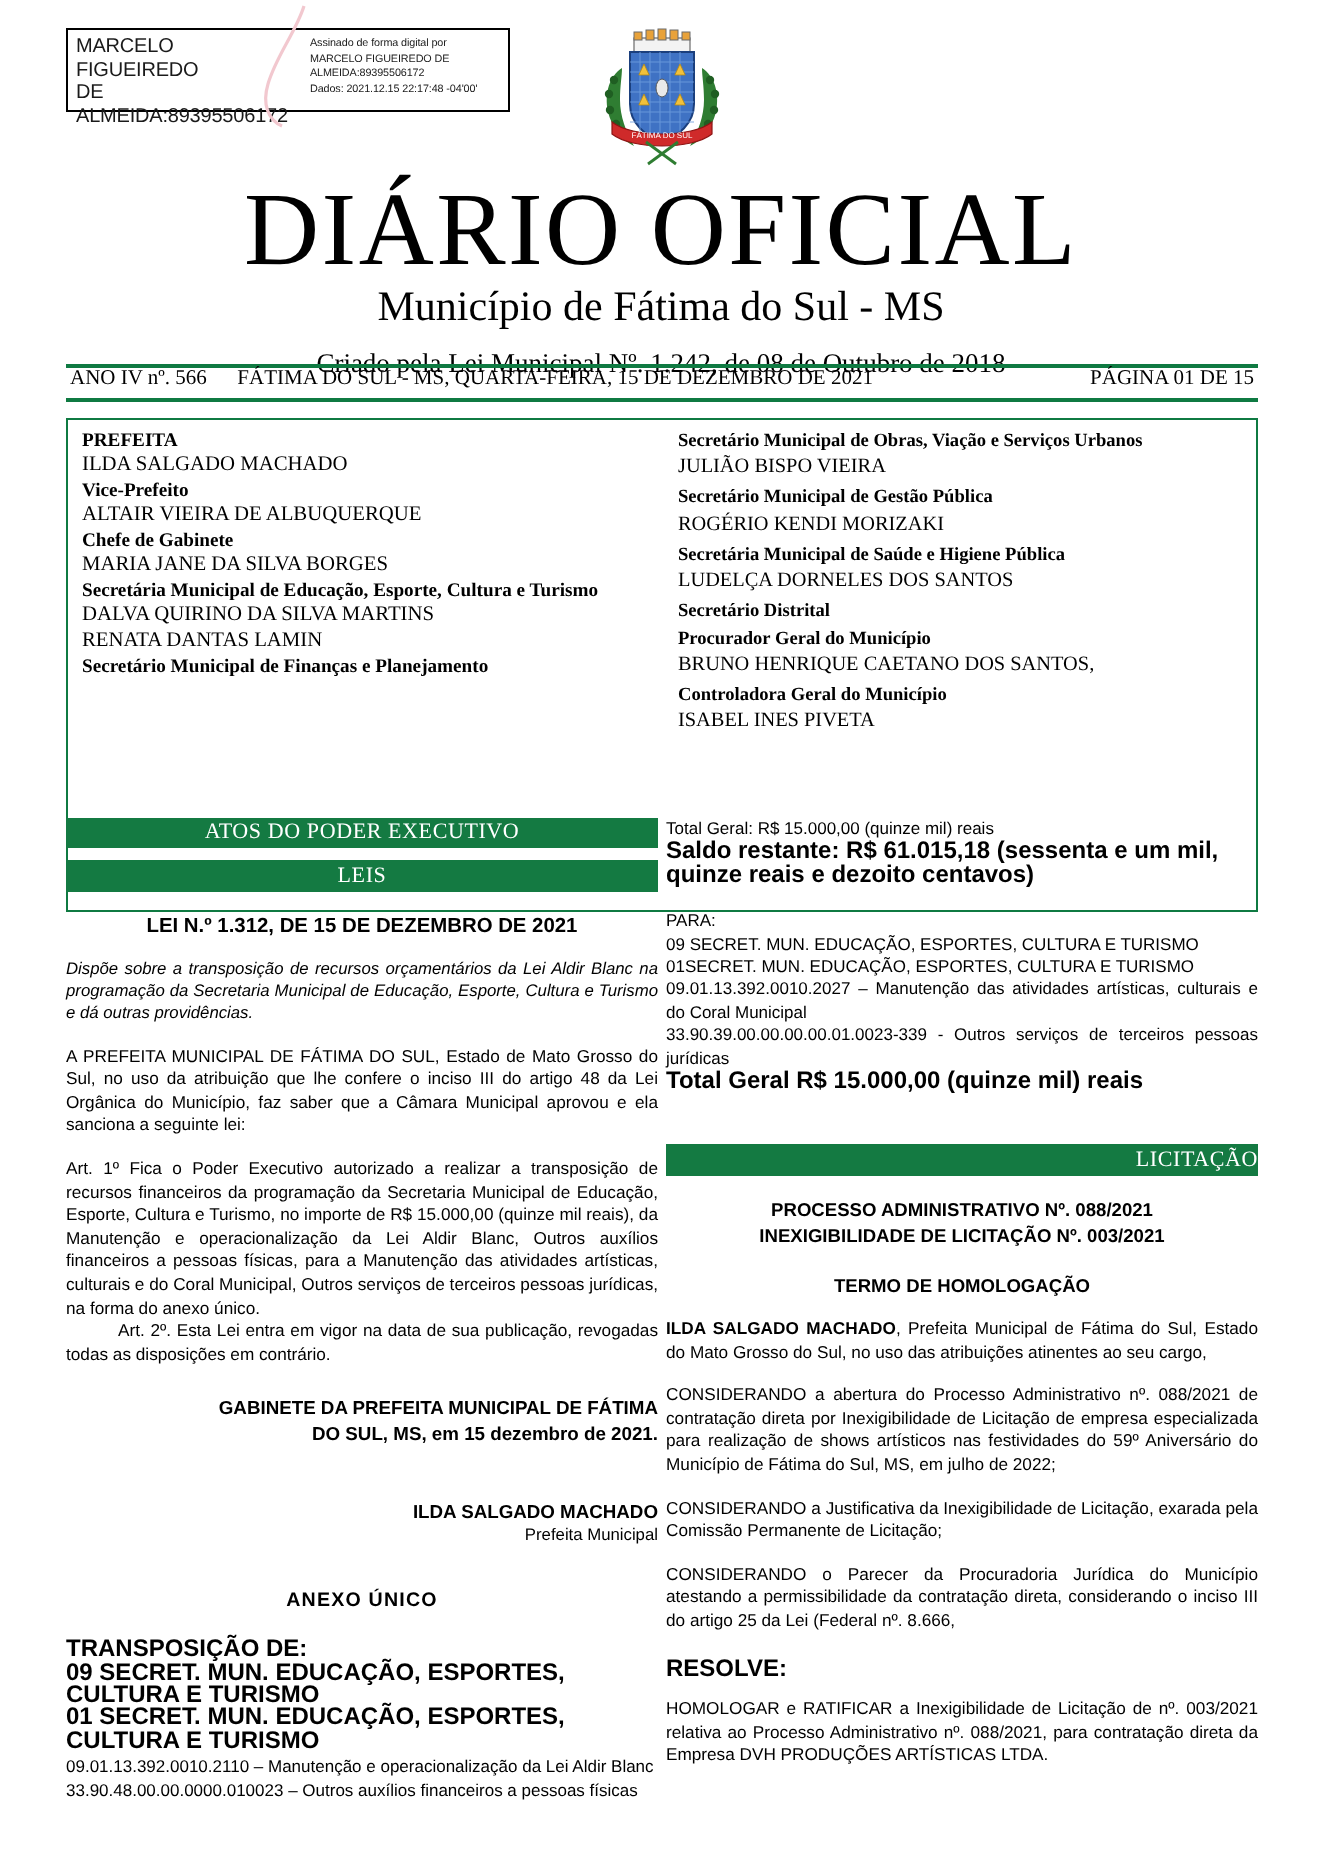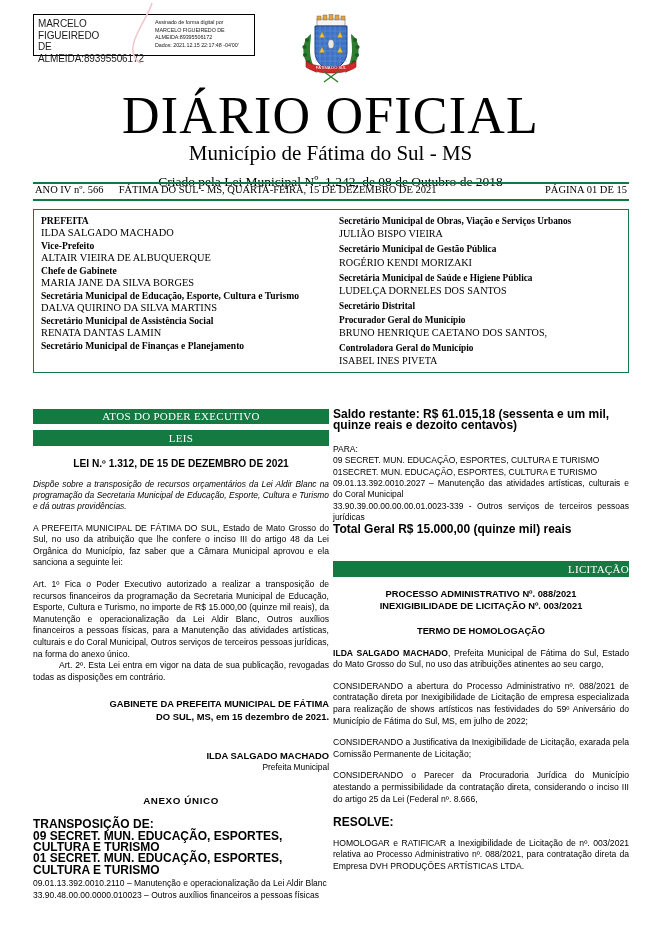--- a/index.html
+++ b/index.html
@@ -113,21 +113,21 @@
   .issue-left { white-space: nowrap; }
   .issue-left .sp { display:inline-block; width:10px; }
   .issue-right { white-space: nowrap; }
 
   
   .officials {
     position: absolute;
     left: 33px;
     top: 209px;
     width: 596px;
-    height: 164px;
+    height: 247px;
     border: 1.6px solid #0f7a42;
     box-sizing: border-box;
     display: flex;
   }
   .off-col {
     box-sizing: border-box;
     padding: 5px 6px 0 7px;
   }
   .off-col.left  { width: 299px; }
   .off-col.right { width: 297px; }
@@ -341,21 +341,20 @@
     </div>
     <div class="off-entry">
       <div class="off-role">Chefe de Gabinete</div>
       <div class="off-name">MARIA JANE DA SILVA BORGES</div>
     </div>
     <div class="off-entry">
       <div class="off-role">Secretária Municipal de Educação, Esporte, Cultura e Turismo</div>
       <div class="off-name">DALVA QUIRINO DA SILVA MARTINS</div>
     </div>
     <div class="off-entry">
-      <div class="off-role">Secretário Municipal de Assistência Social</div>
       <div class="off-name">RENATA DANTAS LAMIN</div>
     </div>
     <div class="off-entry">
       <div class="off-role">Secretário Municipal de Finanças e Planejamento</div>
     </div>
   </div>
   <div class="off-col right">
     <div class="off-entry">
       <div class="off-role">Secretário Municipal de Obras, Viação e Serviços Urbanos</div>
       <div class="off-name">JULIÃO BISPO VIEIRA</div>
@@ -402,20 +401,21 @@
   <div style="margin-top:13px;">
     <div class="b-line">TRANSPOSIÇÃO DE:</div>
     <div class="b-line">09 SECRET. MUN. EDUCAÇÃO, ESPORTES, CULTURA E TURISMO</div>
     <div class="b-line">01 SECRET. MUN. EDUCAÇÃO, ESPORTES, CULTURA E TURISMO</div>
     <div class="n-line" style="margin-top:2px;">09.01.13.392.0010.2110 – Manutenção e operacionalização da Lei Aldir Blanc</div>
     <div class="n-line">33.90.48.00.00.0000.010023  –  Outros auxílios financeiros a pessoas físicas</div>
   </div>
 </div>
 
 <div class="col right">
+  <div class="n-line nj">Total Geral: R$ 15.000,00 (quinze mil)  reais</div>
   <div class="b-line">Saldo restante: R$ 61.015,18 (sessenta e um mil, quinze reais e dezoito centavos)</div>
   <div class="spacer-12"></div>
   <div class="n-line nj">PARA:</div>
   <div class="n-line nj">09 SECRET. MUN. EDUCAÇÃO, ESPORTES, CULTURA E TURISMO</div>
   <div class="n-line nj">01SECRET. MUN. EDUCAÇÃO, ESPORTES, CULTURA E TURISMO</div>
   <div class="n-line">09.01.13.392.0010.2027 – Manutenção  das atividades artísticas, culturais e do Coral Municipal</div>
   <div class="n-line">33.90.39.00.00.00.00.01.0023-339   - Outros serviços de terceiros pessoas jurídicas</div>
   <div class="b-line">Total Geral R$ 15.000,00 (quinze mil) reais</div>
 
   <div class="band tall" style="margin-top:26px;text-align:right;">LICITAÇÃO</div>

